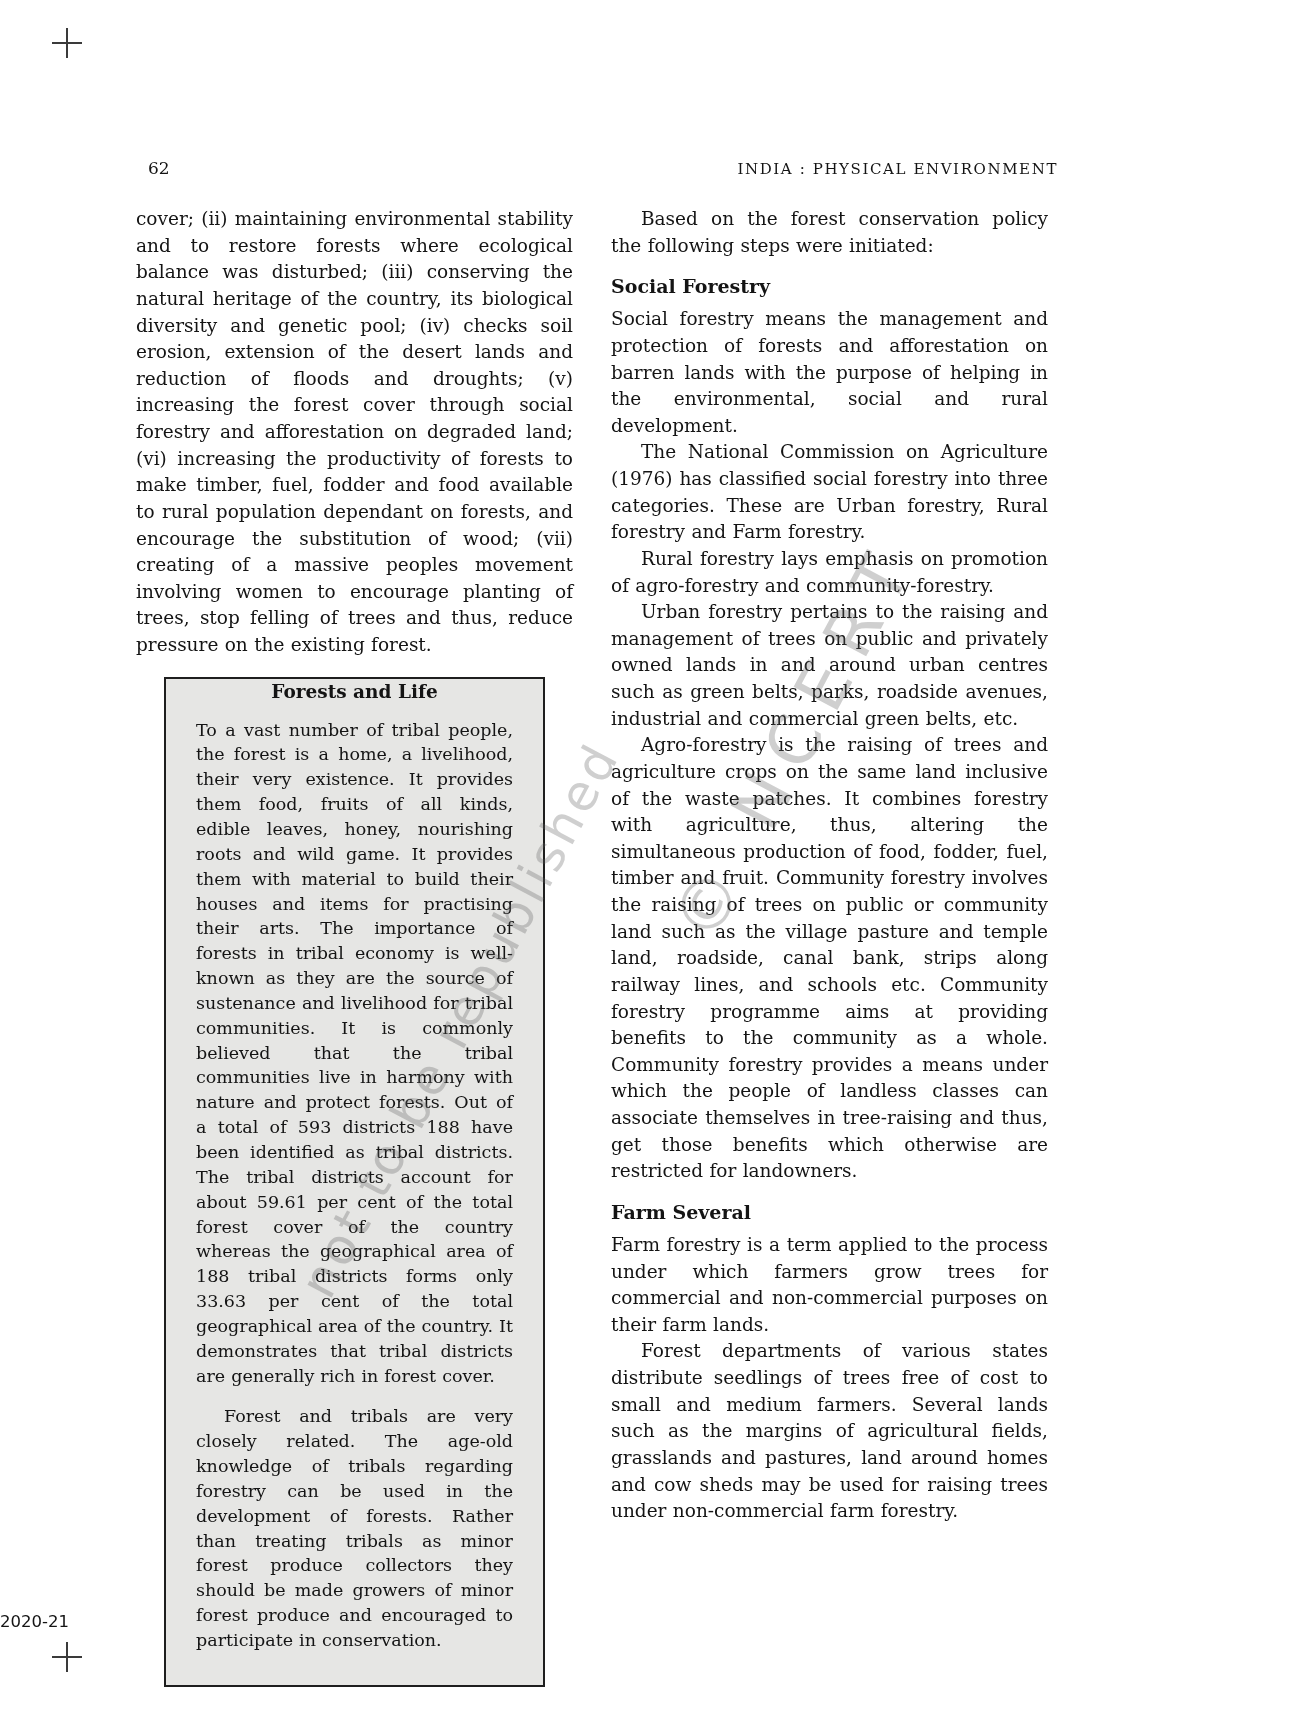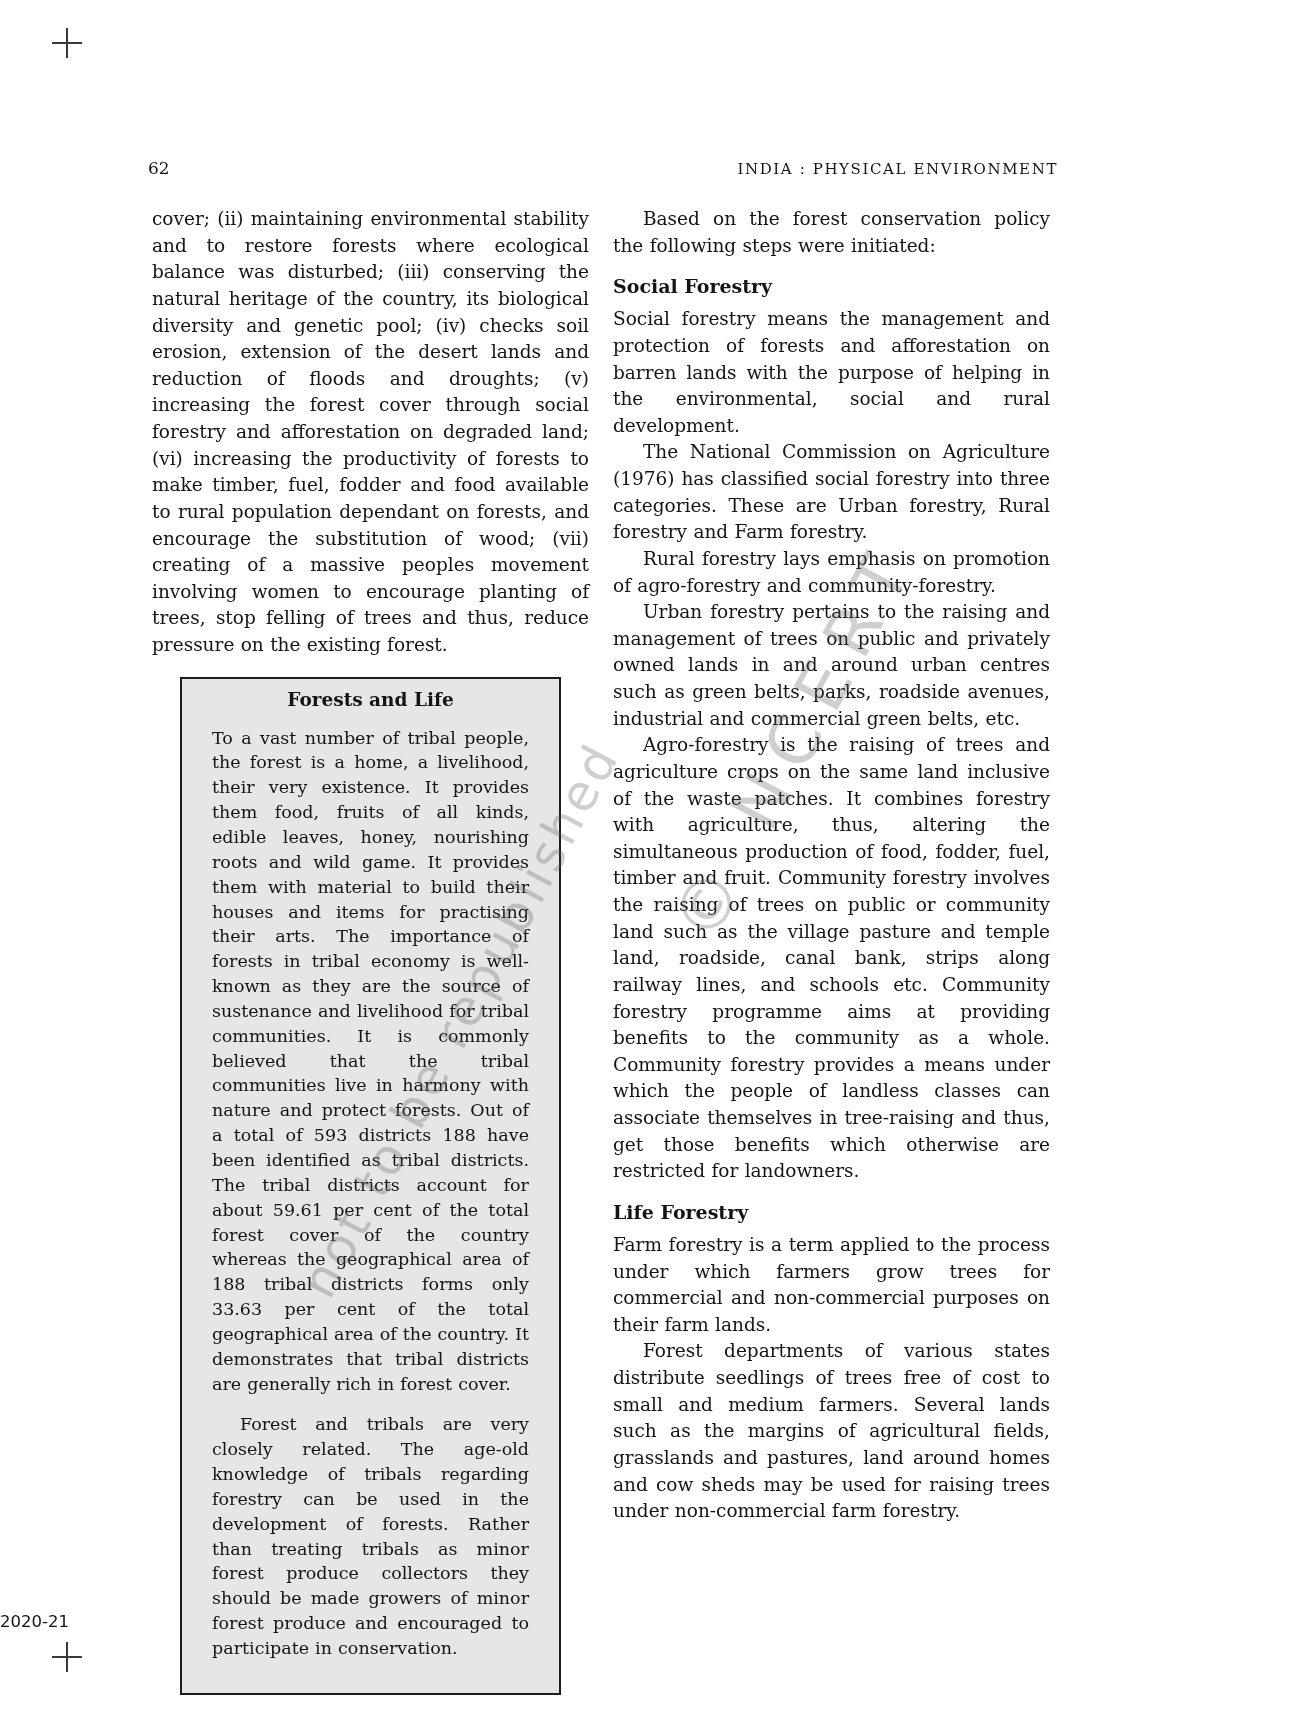--- a/index.html
+++ b/index.html
@@ -20,43 +20,43 @@
   
   .header {
     position:absolute; top:158px; left:148px; width:910px;
     display:flex; justify-content:space-between; align-items:baseline;
   }
   .page-num { font-size:17px; }
   .header-title { font-size:15px; letter-spacing:1.6px; }
 
   
   .columns {
-    position:absolute; top:206px; left:152px; width:912px;
-    display:flex; gap:24px; z-index:1;
+    position:absolute; top:206px; left:136px; width:912px;
+    display:flex; gap:38px; z-index:1;
   }
   .col { width:437px; }
   .col p {
     margin:0; text-align:justify;
     font-size:18.5px; line-height:1.44;
     word-spacing:0.5px;
   }
   .col p.indent { text-indent:30px; }
   .col h3 {
     font-size:19px; font-weight:bold;
     margin:16px 0 9px 0;
   }
   .col p + p { margin-top:0; }
 
   
   .box {
     margin:18px 0 0 28px;
     width:381px; box-sizing:border-box;
     background:#e6e6e4;
     border:2px solid #1e1e1e;
-    padding:8px 14px 16px 14px;
+    padding:0 14px 16px 14px;
   }
   .box-title {
     text-align:center; font-weight:bold;
     font-size:18.5px; margin:2px 0 8px 0;
   }
   .box p.boxp {
     font-size:17.5px; line-height:1.42;
     text-align:justify; margin:16px;
   }
   .box p.boxp.indent { text-indent:28px; margin-top:9px; }
@@ -122,21 +122,21 @@
     <div class="col">
       <p class="indent">Based on the forest conservation policy the following steps were initiated:</p>
 
       <h3>Social Forestry</h3>
       <p>Social forestry means the management and protection of forests and afforestation on barren lands with the purpose of helping in the environmental, social and rural development.</p>
       <p class="indent">The National Commission on Agriculture (1976) has classified social forestry into three categories. These are Urban forestry, Rural forestry and Farm forestry.</p>
       <p class="indent">Rural forestry lays emphasis on promotion of agro-forestry and community-forestry.</p>
       <p class="indent">Urban forestry pertains to the raising and management of trees on public and privately owned lands in and around urban centres such as green belts, parks, roadside avenues, industrial and commercial green belts, etc.</p>
       <p class="indent">Agro-forestry is the raising of trees and agriculture crops on the same land inclusive of the waste patches. It combines forestry with agriculture, thus, altering the simultaneous production of food, fodder, fuel, timber and fruit. Community forestry involves the raising of trees on public or community land such as the village pasture and temple land, roadside, canal bank, strips along railway lines, and schools etc. Community forestry programme aims at providing benefits to the community as a whole. Community forestry provides a means under which the people of landless classes can associate themselves in tree-raising and thus, get those benefits which otherwise are restricted for landowners.</p>
 
-      <h3>Life Forestry</h3>
+      <h3>Farm Several</h3>
       <p>Farm forestry is a term applied to the process under which farmers grow trees for commercial and non-commercial purposes on their farm lands.</p>
       <p class="indent">Forest departments of various states distribute seedlings of trees free of cost to small and medium farmers. Several lands such as the margins of agricultural fields, grasslands and pastures, land around homes and cow sheds may be used for raising trees under non-commercial farm forestry.</p>
     </div>
 
   </div>
 
   <div class="footer">2020-21</div>
 
 </div>
 

